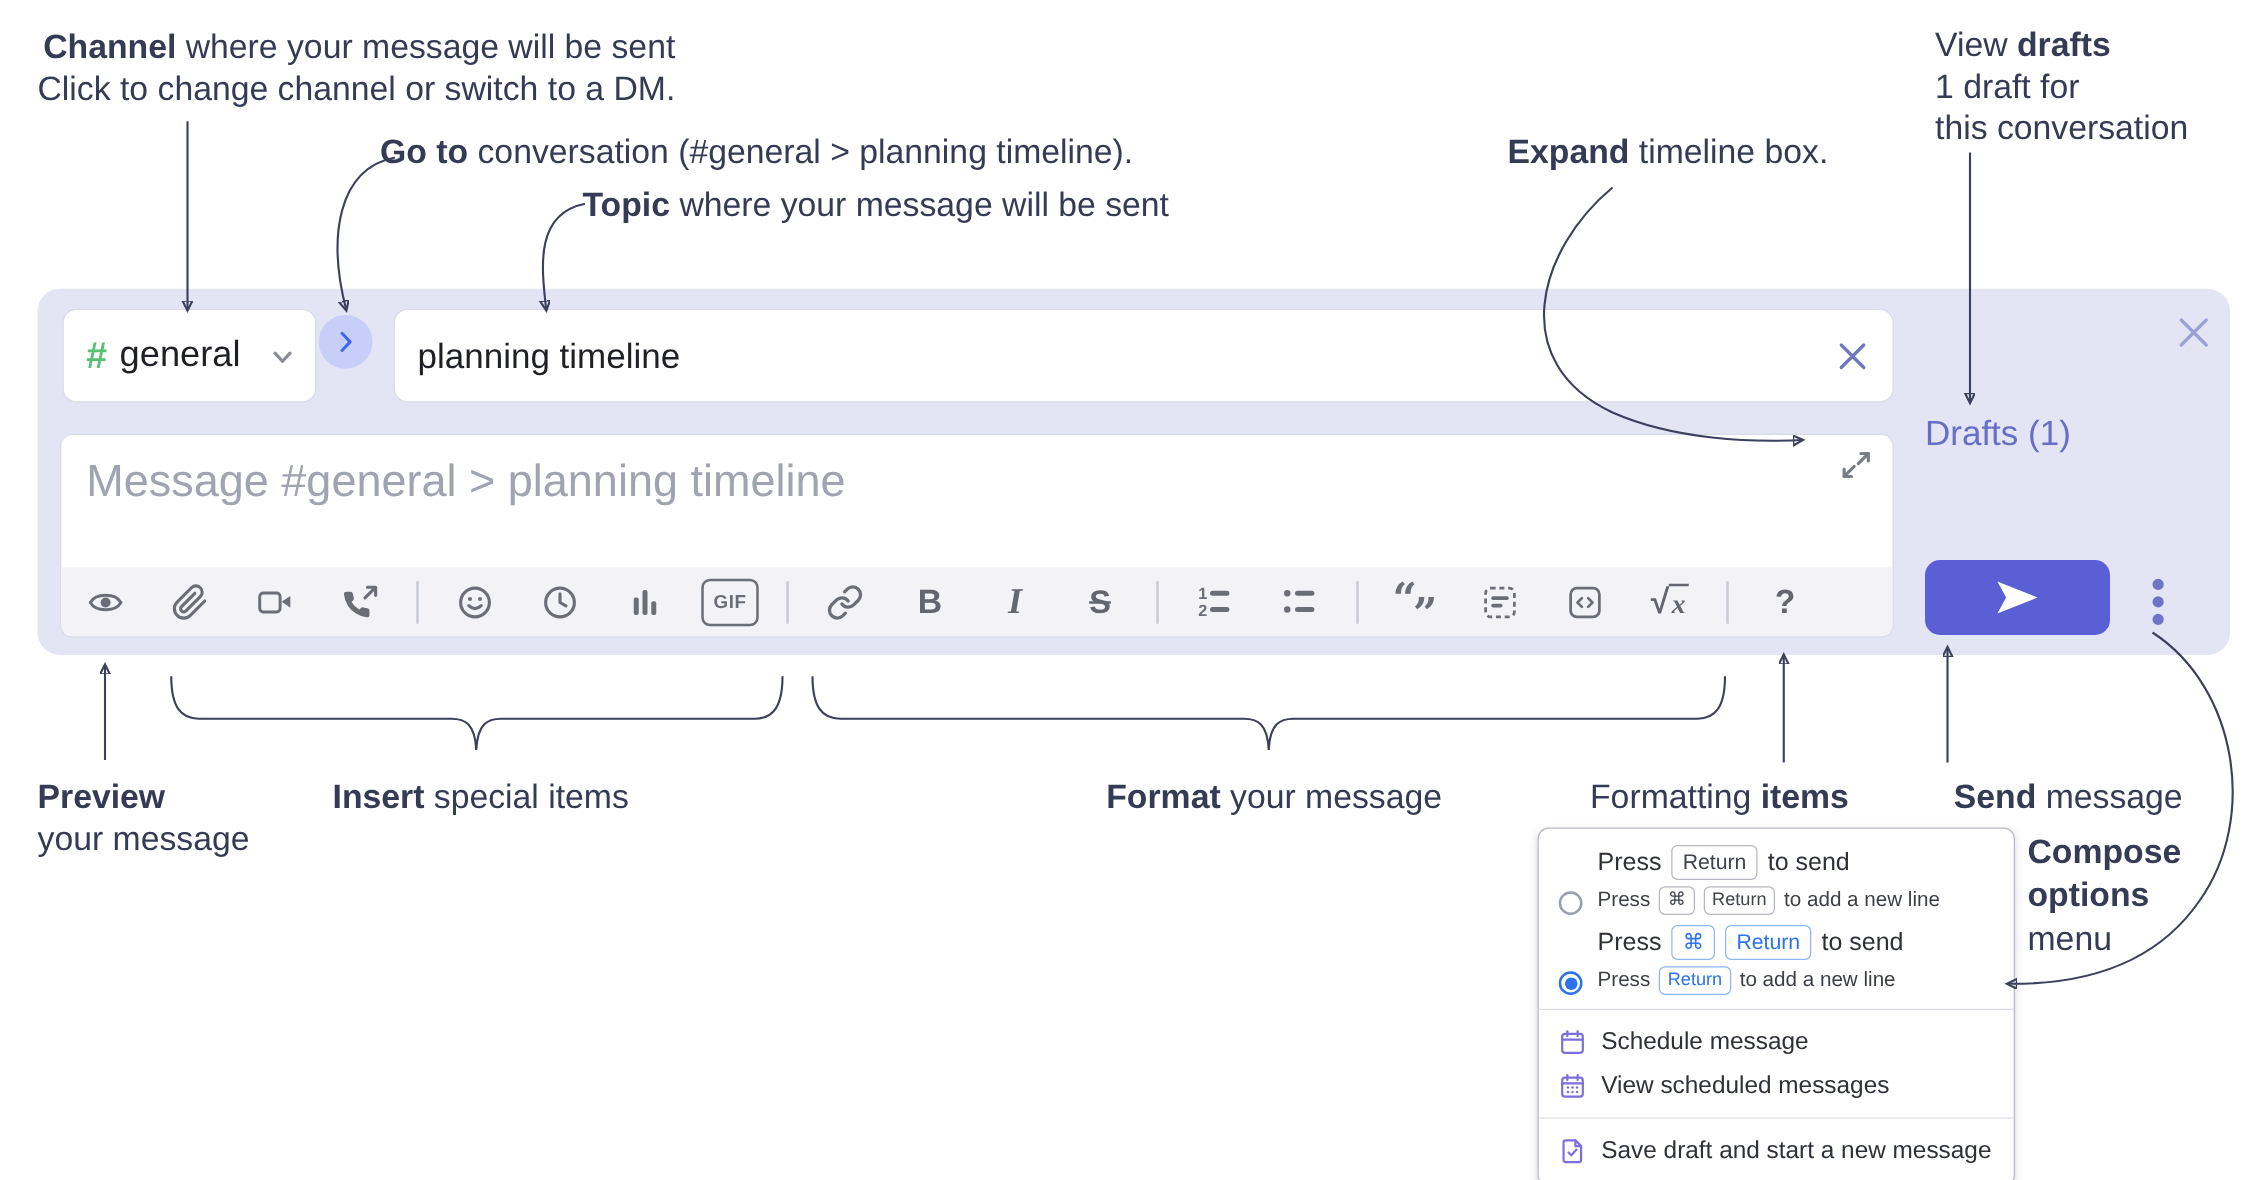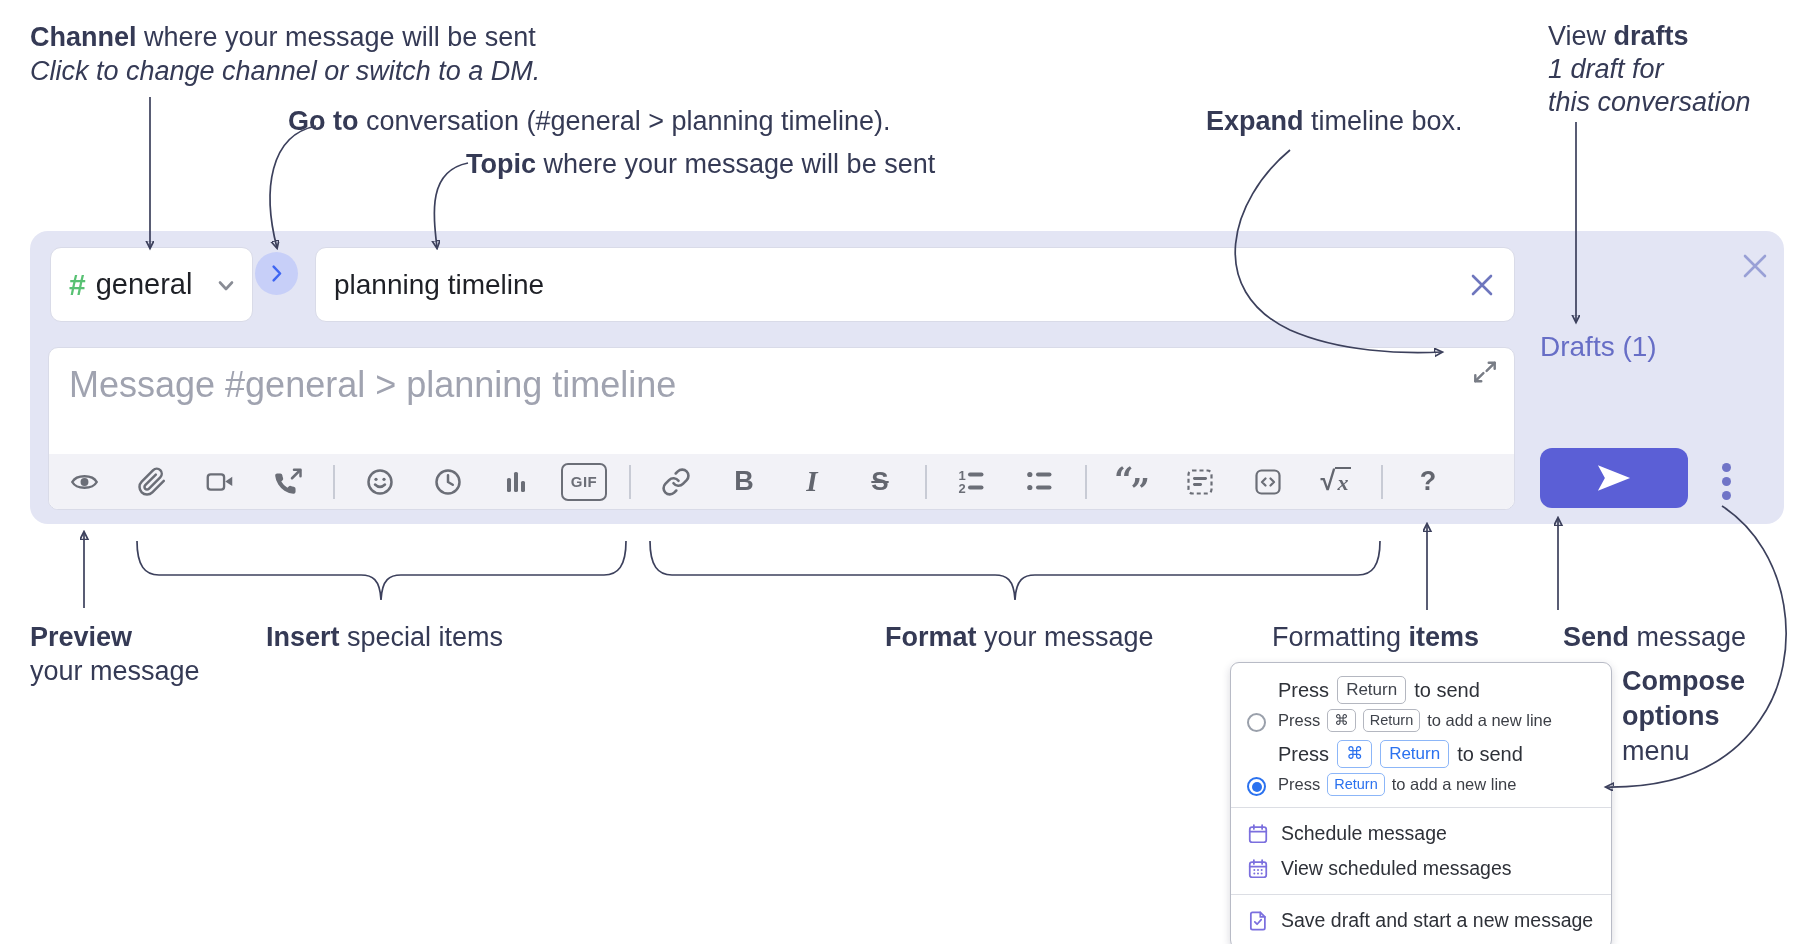--- a/index.html
+++ b/index.html
@@ -1,23 +1,23 @@
 <!DOCTYPE html>
 <html><head>
 <meta charset="utf-8">
 <style>
   html,body{margin:0;padding:0;background:#fff;}
   .canvas{position:relative;width:1814px;height:944px;background:#fff;overflow:hidden;
           font-family:"Liberation Sans",sans-serif;color:#353a55;}
   
   .ann{position:absolute;font-size:27px;line-height:34px;color:#353a55;white-space:nowrap;}
   .ann b{font-weight:700;}
-  .ann .it{font-style:italic;}
-  #ann-channel{left:30px;top:20px;}
-  #ann-goto{left:288px;top:104px;}
+  .ann .it{}
+  #ann-channel{left:30px;top:20px;text-align:right;}
+  #ann-goto{left:304px;top:104px;}
   #ann-topic{left:466px;top:147px;}
   #ann-expand{left:1206px;top:104px;}
   #ann-viewdrafts{left:1548px;top:20px;line-height:33px;}
   #ann-preview{left:30px;top:620px;}
   #ann-insert{left:266px;top:620px;}
   #ann-format{left:885px;top:620px;}
   #ann-fmthelp{left:1272px;top:620px;}
   #ann-send{left:1563px;top:620px;}
   #ann-composeopts{left:1622px;top:664px;line-height:35px;}
   

